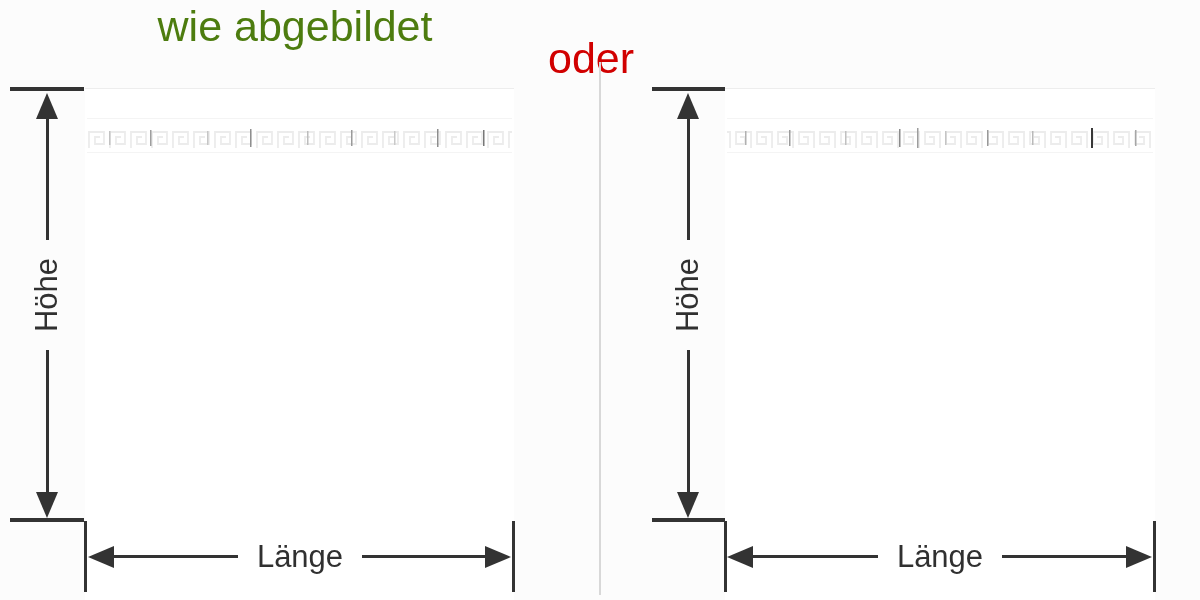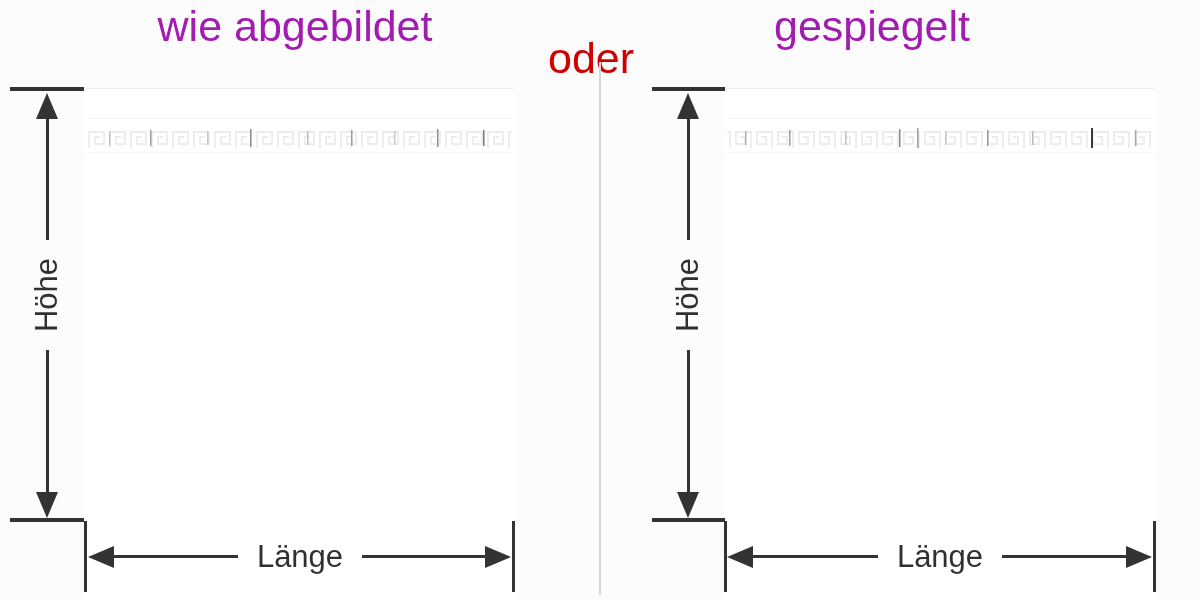--- a/index.html
+++ b/index.html
@@ -13,21 +13,21 @@
     overflow: hidden;
   }
 
   
   .title {
     position: absolute;
     top: 2px;
     transform: translateX(-50%);
     font-size: 43px;
     line-height: 1.15;
-    color: #a21caf;
+    color: #4d7c0f;
     white-space: nowrap;
   }
   .title.left  { left: 295px; }
   .title.oder  { left: 591px; color: #d10000; margin-top: 32px; }
   .title.right { left: 872px; }
 
   
   .divider {
     position: absolute;
     left: 599px; top: 62px;
@@ -87,21 +87,20 @@
   }
   .dim-label.rot { transform: translate(-50%, -50%) rotate(-90deg); }
 </style>
 </head>
 <body>
 
 <div class="canvas">
 
   <div class="title left">wie abgebildet</div>
   <div class="title oder">oder</div>
-  <div class="title right">gespiegelt</div>
 
   <div class="divider"></div>
 
   <div class="panel p-left">
     <div class="hairline h-top"></div>
     <div class="hairline h-bot"></div>
     <svg class="decor-strip" viewBox="0 0 425 25" xmlns="http://www.w3.org/2000/svg">
       <defs>
         <pattern id="meander-l" width="21" height="25" patternUnits="userSpaceOnUse">
           <path d="M2 23 V7 H17 V19 H8 V12 H13" fill="none" stroke="#ececec" stroke-width="1.8"></path>

